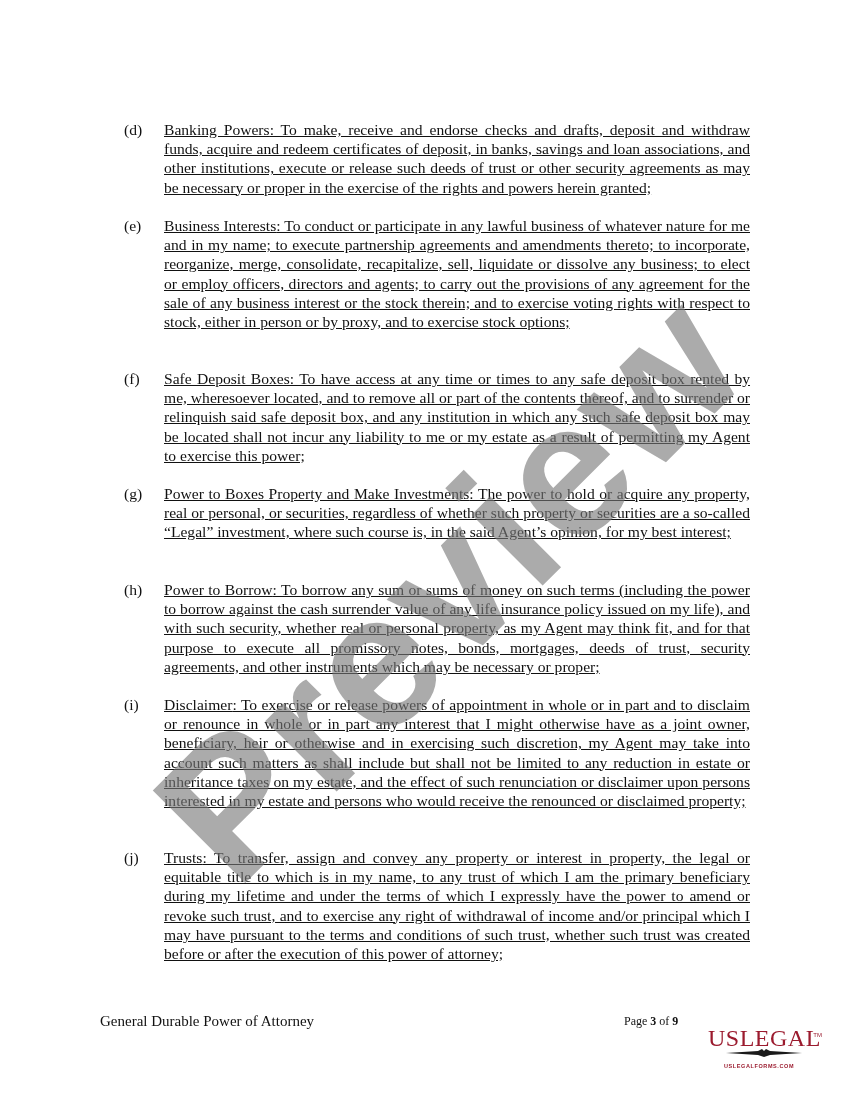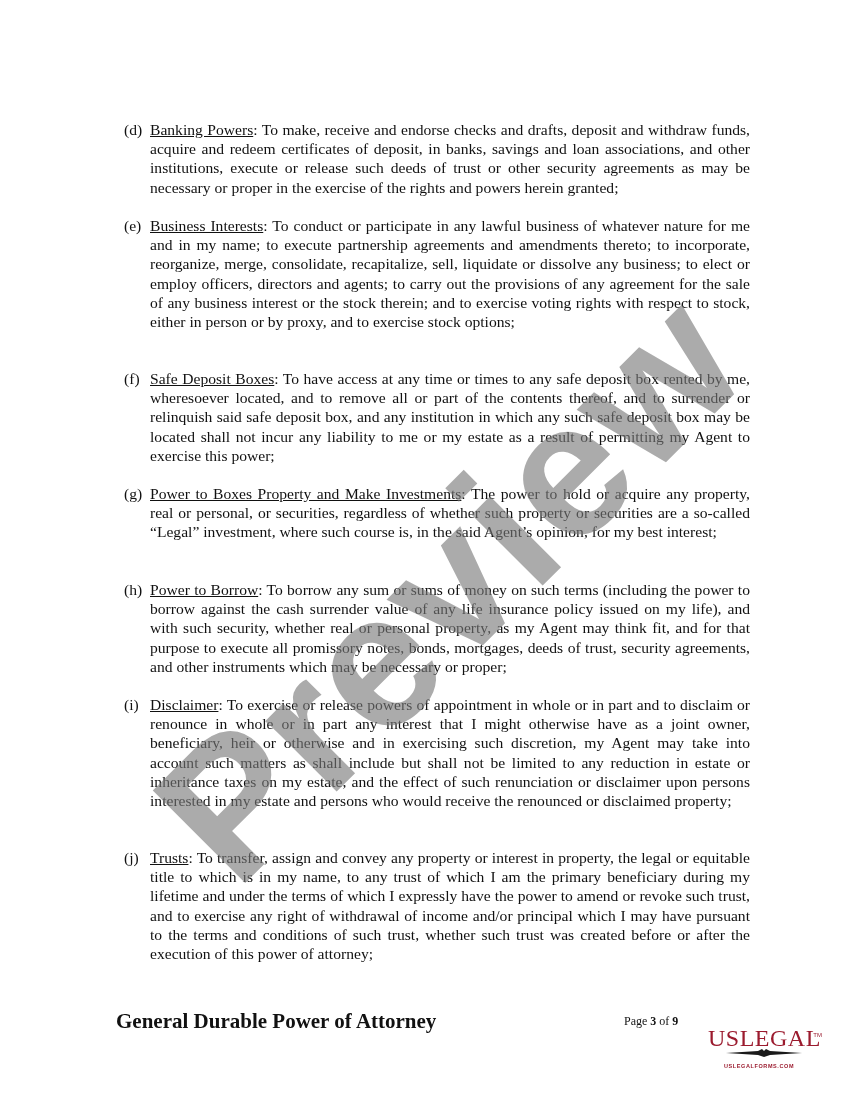--- a/index.html
+++ b/index.html
@@ -4,30 +4,30 @@
   <style>
     html, body { margin: 0; padding: 0; background: #ffffff; }
     body { width: 850px; height: 1100px; position: relative; overflow: hidden; }
     .page {
       position: absolute; left: 0; top: 0; width: 850px; height: 1100px;
       font-family: "Liberation Serif", "DejaVu Serif", serif;
       color: #111; font-size: 15.6px; line-height: 19.2px;
     }
     .clause { position: absolute; left: 124px; width: 626px; }
     .clause .letter { position: absolute; left: 0; top: 0; width: 26px; }
-    .clause .body { margin-left: 26px; text-align: justify; }
+    .clause .body { margin-left: 40px; text-align: justify; text-decoration: underline; }
     .clause .body .title { text-decoration: underline; }
     #c-d { top: 120px; }
     #c-e { top: 216px; }
     #c-f { top: 369px; }
     #c-g { top: 484px; }
     #c-h { top: 580px; }
     #c-i { top: 695px; }
     #c-j { top: 848px; }
-    .footer-left { position: absolute; left: 116px; top: 1012px; font-size: 21px; font-weight: bold; }
+    .footer-left { position: absolute; left: 100px; top: 1012px; font-size: 15px; }
     .footer-right { position: absolute; left: 624px; top: 1012px; font-size: 12px; }
     .footer-right b { font-weight: bold; }
     .logo { position: absolute; left: 706px; top: 1026px; width: 116px; height: 42px; }
     .logo .brand {
       font-family: "Liberation Serif", serif; color: #9b1b2e; font-size: 24px;
       letter-spacing: 0.5px; line-height: 24px; position: absolute; left: 2px; top: 0;
     }
     .logo .tm { position: absolute; right: 0; top: 0; font-size: 6px; color: #9b1b2e; font-family: "Liberation Sans", sans-serif; }
     .logo .url {
       position: absolute; left: 18px; top: 31px; font-size: 5.5px; color: #9b1b2e;

